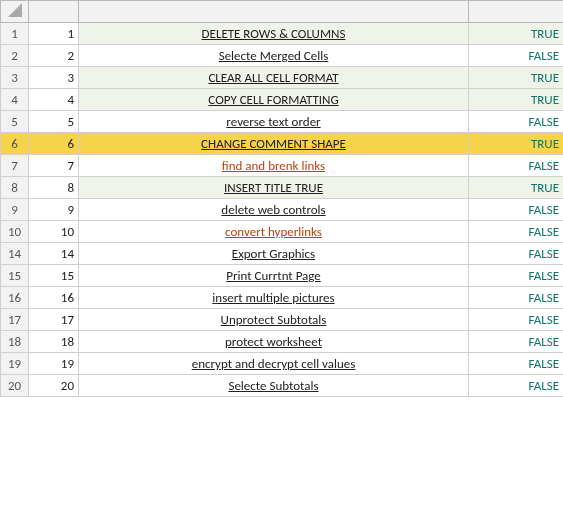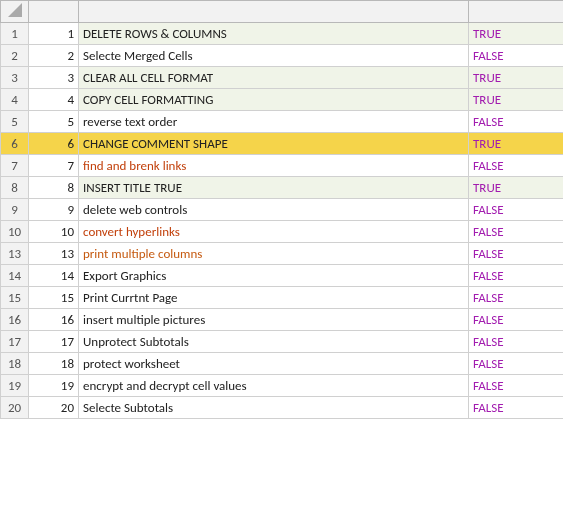--- a/index.html
+++ b/index.html
@@ -41,24 +41,26 @@
 
     
     .data-row td {
       height: 22px;
     }
     .cell-num {
       text-align: right;
       color: #222;
     }
     .cell-text {
-      text-align: left;
+      text-align: center;
+      text-decoration: underline;
     }
     .cell-bool {
-      color: #a21caf;
+      text-align: right;
+      color: #0f766e;
     }
     
     .row-true .cell-text,
     .row-true .cell-bool {
       background: #f0f4e8;
     }
     .row-true .cell-num {
       background: #fff;
     }
     
@@ -147,26 +149,20 @@
         <td class="cell-text text-default">delete web controls</td>
         <td class="cell-bool">FALSE</td>
       </tr>
       <tr class="data-row">
         <td class="col-row-num">10</td>
         <td class="cell-num">10</td>
         <td class="cell-text text-blue">convert hyperlinks</td>
         <td class="cell-bool">FALSE</td>
       </tr>
       <tr class="data-row">
-        <td class="col-row-num">13</td>
-        <td class="cell-num">13</td>
-        <td class="cell-text text-orange">print multiple columns</td>
-        <td class="cell-bool">FALSE</td>
-      </tr>
-      <tr class="data-row">
         <td class="col-row-num">14</td>
         <td class="cell-num">14</td>
         <td class="cell-text text-default">Export Graphics</td>
         <td class="cell-bool">FALSE</td>
       </tr>
       <tr class="data-row">
         <td class="col-row-num">15</td>
         <td class="cell-num">15</td>
         <td class="cell-text text-default">Print Currtnt Page</td>
         <td class="cell-bool">FALSE</td>

